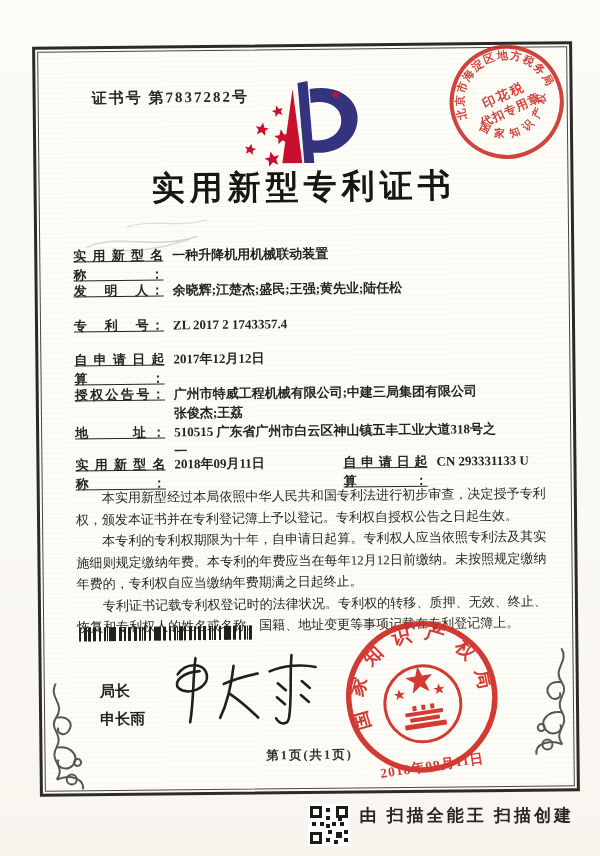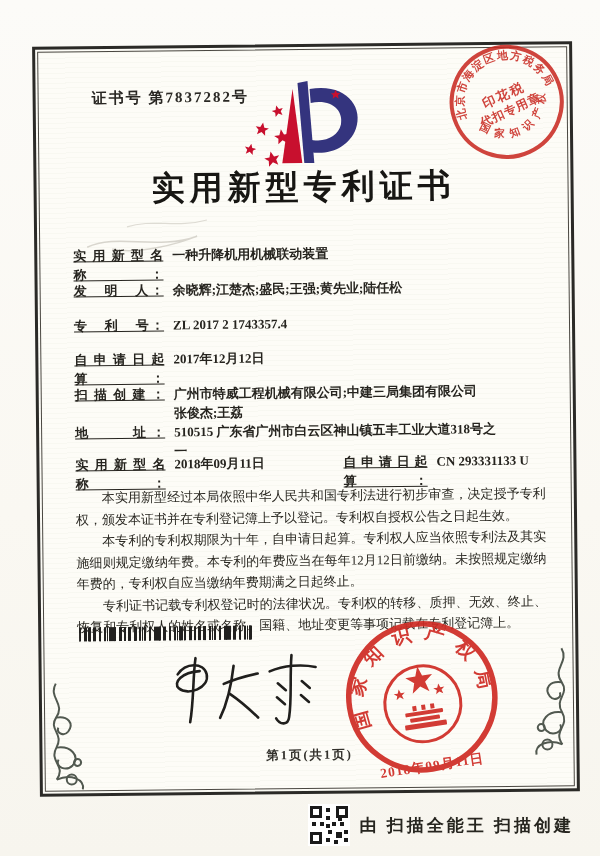--- a/index.html
+++ b/index.html
@@ -79,21 +79,21 @@
   .gov-seal { position:absolute; left:300px; top:573px; width:162px; height:172px; transform:rotate(-8deg); opacity:.92; }
 
   .flourish { position:absolute; width:46px; height:110px; opacity:.85; }
   .flourish-left  { left:2px;  top:632px; }
   .flourish-right { right:2px; top:602px; transform:scaleX(-1); }
 
   .page-footer { position:absolute; left:0; right:0; top:700px; text-align:center;
                  font-size:12.5px; font-weight:bold; letter-spacing:2px; color:#33312c; }
 
   
-  .scan-credit { position:absolute; right:26px; bottom:10px; display:flex; align-items:center; gap:10px; }
+  .scan-credit { position:absolute; right:26px; bottom:10px; display:flex; gap:10px; }
   .scan-credit .txt { font-size:17px; font-weight:bold; letter-spacing:3px; color:#26251f; }
   .qr { width:42px; height:42px; }
 
   svg text { font-family:"Liberation Serif","DejaVu Serif",serif; }
 </style>
 </head>
 <body>
 
 <div class="scan-page">
 
@@ -147,21 +147,21 @@
     </div>
     <div class="row row-patentno">
       <span class="lbl">专　利　号：</span>
       <span class="val">ZL 2017 2 1743357.4</span>
     </div>
     <div class="row row-filing">
       <span class="lbl">自申请日起算：</span>
       <span class="val">2017年12月12日</span>
     </div>
     <div class="row row-patentee">
-      <span class="lbl">扫描创建：</span>
+      <span class="lbl">授权公告号：</span>
       <span class="val">广州市特威工程机械有限公司;中建三局集团有限公司
 张俊杰;王荔</span>
     </div>
     <div class="row row-address">
       <span class="lbl">地　　址：</span>
       <span class="val">510515 广东省广州市白云区神山镇五丰工业大道318号之
 一</span>
     </div>
     <div class="row row-grant">
       <span class="grant-left">
@@ -175,20 +175,24 @@
     </div>
 
     <div class="paras">
       <p>本实用新型经过本局依照中华人民共和国专利法进行初步审查，决定授予专利权，颁发本证书并在专利登记簿上予以登记。专利权自授权公告之日起生效。</p>
       <p>本专利的专利权期限为十年，自申请日起算。专利权人应当依照专利法及其实施细则规定缴纳年费。本专利的年费应当在每年12月12日前缴纳。未按照规定缴纳年费的，专利权自应当缴纳年费期满之日起终止。</p>
       <p>专利证书记载专利权登记时的法律状况。专利权的转移、质押、无效、终止、恢复和专利权人的姓名或名称、国籍、地址变更等事项记载在专利登记簿上。</p>
     </div>
 
     <div class="barcode"></div>
 
+    <div class="signer">
+      <div>局长</div>
+      <div>申长雨</div>
+    </div>
 
     <svg class="signature-svg" viewBox="0 0 175 95">
       <g fill="none" stroke="#201f1d" stroke-width="2.6" stroke-linecap="round">
         <path d="M34,12 C31,32 32,54 28,76"></path>
         <path d="M16,28 C24,16 42,16 45,28 C48,42 26,50 17,42 C11,36 20,26 38,25"></path>
         <path d="M72,20 C70,36 66,56 58,72"></path>
         <path d="M62,38 C74,33 86,30 96,28"></path>
         <path d="M68,48 C78,55 88,64 96,72"></path>
         <path d="M108,26 C122,20 140,19 154,22"></path>
         <path d="M130,10 C128,32 130,54 127,72 C126,80 118,80 114,73"></path>

